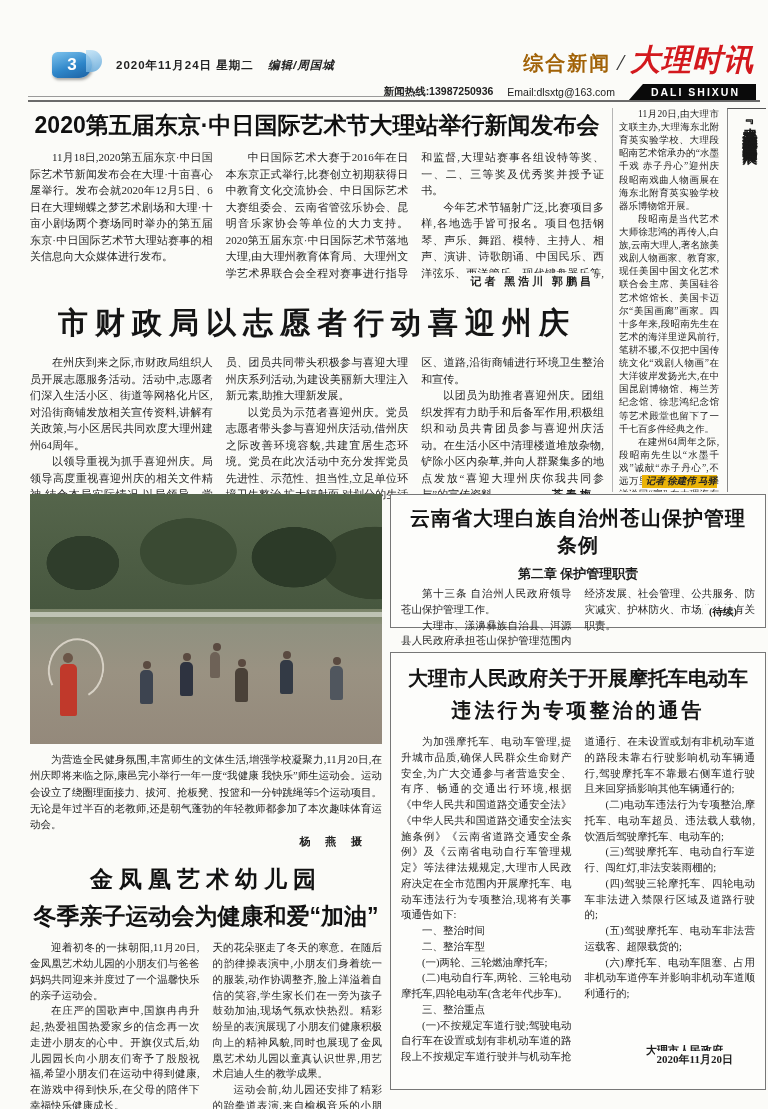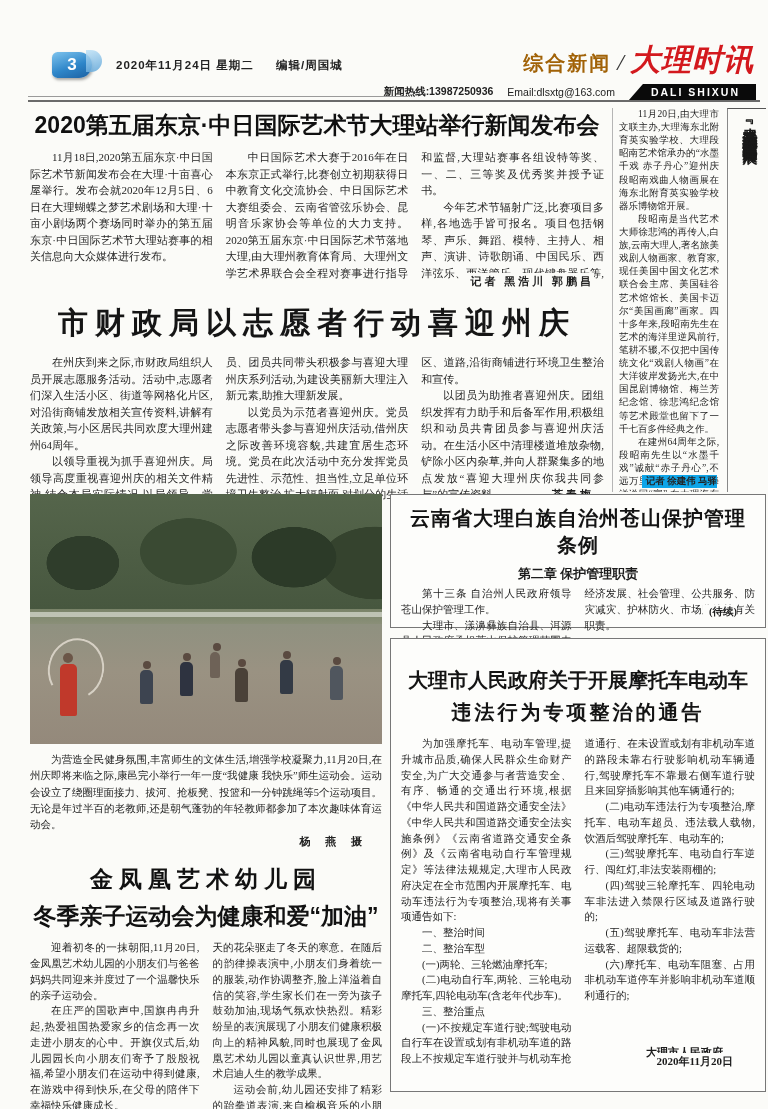--- a/index.html
+++ b/index.html
@@ -8,21 +8,21 @@
   
   .header{position:absolute;top:46px;left:28px;right:8px;height:56px;}
   .header-rule{position:absolute;top:100px;left:28px;right:8px;height:0;border-top:2px solid #6a6a6a;}
   .header-rule2{position:absolute;top:96px;left:28px;width:380px;border-top:1px solid #9a9a9a;}
   .page-badge{position:absolute;left:24px;top:6px;width:40px;height:26px;background:linear-gradient(160deg,#7fc4ee 0%,#2e86c9 55%,#1c5fa0 100%);
         border-radius:6px 14px 14px 6px;color:#fff;font-family:"Liberation Sans",sans-serif;font-weight:bold;font-size:17px;
         text-align:center;line-height:25px;box-shadow:1px 2px 3px rgba(0,0,0,.35);}
   .badge-tail{position:absolute;left:58px;top:4px;width:16px;height:22px;background:linear-gradient(160deg,#bfe2f7,#5da4d8);
         border-radius:0 16px 16px 0;opacity:.85;}
   .date-line{position:absolute;left:88px;top:12px;font-family:"Liberation Sans",sans-serif;font-size:11.5px;font-weight:bold;color:#222;letter-spacing:1px;}
-  .date-line .editor{margin-left:18px;}
+  .date-line .editor{margin-left:10px;font-style:italic;}
   .masthead{position:absolute;right:6px;top:-6px;white-space:nowrap;}
   .section-label{font-family:"Liberation Sans",sans-serif;font-size:20px;font-weight:bold;color:#a16207;letter-spacing:2px;}
   .section-slash{font-size:24px;color:#333;margin:0 2px;font-style:italic;}
   .masthead-cn{font-family:"Liberation Serif",serif;font-size:30px;font-weight:bold;color:#d3191e;font-style:italic;letter-spacing:1px;}
   .hot-row{position:absolute;right:4px;top:38px;display:flex;align-items:center;gap:14px;font-family:"Liberation Sans",sans-serif;}
   .hotline{font-size:10.5px;font-weight:bold;color:#222;}
   .email{font-size:10.5px;color:#222;}
   .dali-bar{background:#0a0a0a;color:#fff;font-size:10.5px;font-weight:bold;letter-spacing:2px;
         padding:2px 16px 2px 22px;clip-path:polygon(14px 0,100% 0,100% 100%,0 100%);}
   
@@ -38,21 +38,21 @@
   .cols2{column-count:2;}
   .lead-body{height:142px;}
   .byline{position:absolute;right:10px;bottom:2px;font-weight:bold;background:#fbfbf8;padding-left:8px;letter-spacing:3px;}
   .finance-headline{margin:12px 0 10px 0;font-family:"Liberation Serif",serif;font-size:30px;font-weight:bold;
         text-align:center;letter-spacing:7px;color:#151515;}
   .finance-body{height:150px;}
   
   .sidebar{flex:1;display:flex;}
   .sidebar-text{position:relative;width:100px;font-size:9.5px;line-height:1.38;text-align:justify;overflow:hidden;color:#242424;}
   .sidebar-text p{margin:0;text-indent:2em;}
-  .sidebar-byline{position:absolute;right:2px;bottom:4px;font-weight:bold;font-size:9.5px;background:#0ea5e9;padding-left:4px;}
+  .sidebar-byline{position:absolute;right:2px;bottom:4px;font-weight:bold;font-size:9.5px;background:#eab308;padding-left:4px;font-style:italic;}
   .v-headline{flex:1;writing-mode:vertical-rl;text-orientation:upright;font-family:"Liberation Serif",serif;
         font-size:15px;font-weight:900;letter-spacing:1px;color:#191919;line-height:1.4;
         border-top:1px solid #555;border-left:1px solid #888;margin-left:8px;padding:6px 6px 0 0;text-align:start;}
   
   .mid-section{position:absolute;top:494px;left:30px;width:736px;height:604px;display:flex;}
   .left-col{width:352px;}
   .right-col{margin-left:8px;flex:1;}
   .photo{position:relative;width:352px;height:250px;overflow:hidden;background:
       linear-gradient(180deg,#4a5a43 0%,#54644a 30%,#6d7a5d 42%,#8a8f78 52%,#9c9a86 60%,#8f8d7c 100%);}
   .photo .foliage{position:absolute;top:0;left:0;right:0;height:115px;
@@ -83,21 +83,21 @@
   .kg-headline .l1{font-size:23px;letter-spacing:6px;display:block;}
   .kg-headline .l2{font-size:23px;letter-spacing:0;display:block;margin-top:6px;}
   .kg-body{height:216px;font-size:10.5px;}
   
   .boxed{border:1px solid #777;background:#fdfdfb;}
   .reg-box{position:relative;padding:8px 10px 6px 10px;height:118px;}
   .reg-headline{margin:2px 0 6px 0;text-align:center;font-family:"Liberation Serif",serif;font-size:20px;font-weight:bold;letter-spacing:1px;color:#141414;}
   .reg-chapter{text-align:center;font-weight:bold;font-size:13px;margin-bottom:3px;}
   .reg-body{height:76px;font-size:10.5px;}
   .reg-continued{position:absolute;right:28px;bottom:8px;font-weight:bold;font-size:10.5px;background:#fdfdfb;padding-left:6px;}
-  .notice-box{position:relative;margin-top:10px;padding:26px 10px 8px 10px;height:418px;}
+  .notice-box{position:relative;margin-top:24px;padding:10px 10px 8px 10px;height:418px;}
   .notice-headline{margin:2px 0 10px 0;text-align:center;font-family:"Liberation Sans","DejaVu Sans",sans-serif;font-weight:900;color:#141414;}
   .notice-headline .l1{display:block;font-size:20px;}
   .notice-headline .l2{display:block;font-size:20px;letter-spacing:3px;margin-top:5px;}
   .notice-body{height:332px;font-size:10.5px;}
   .notice-sign{position:absolute;right:40px;bottom:30px;font-weight:bold;font-size:11px;background:#fdfdfb;padding:1px 2px;}
   .notice-date{position:absolute;right:30px;bottom:21px;font-weight:bold;font-size:11px;background:#fdfdfb;padding:1px 2px;}
 </style>
 </head>
 <body>
 

